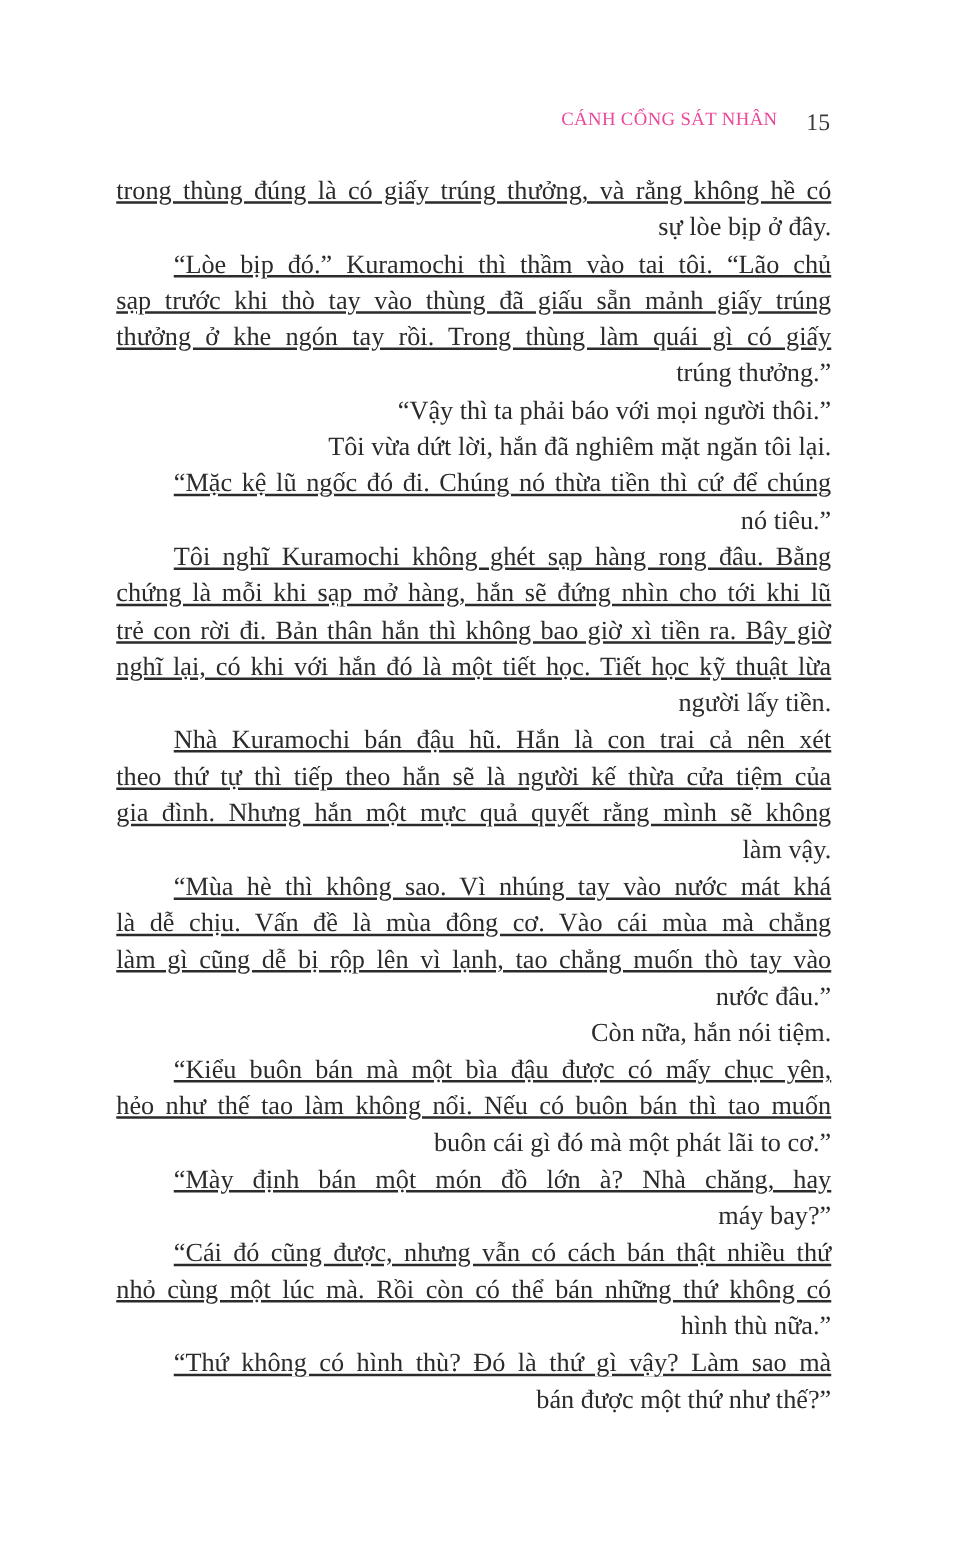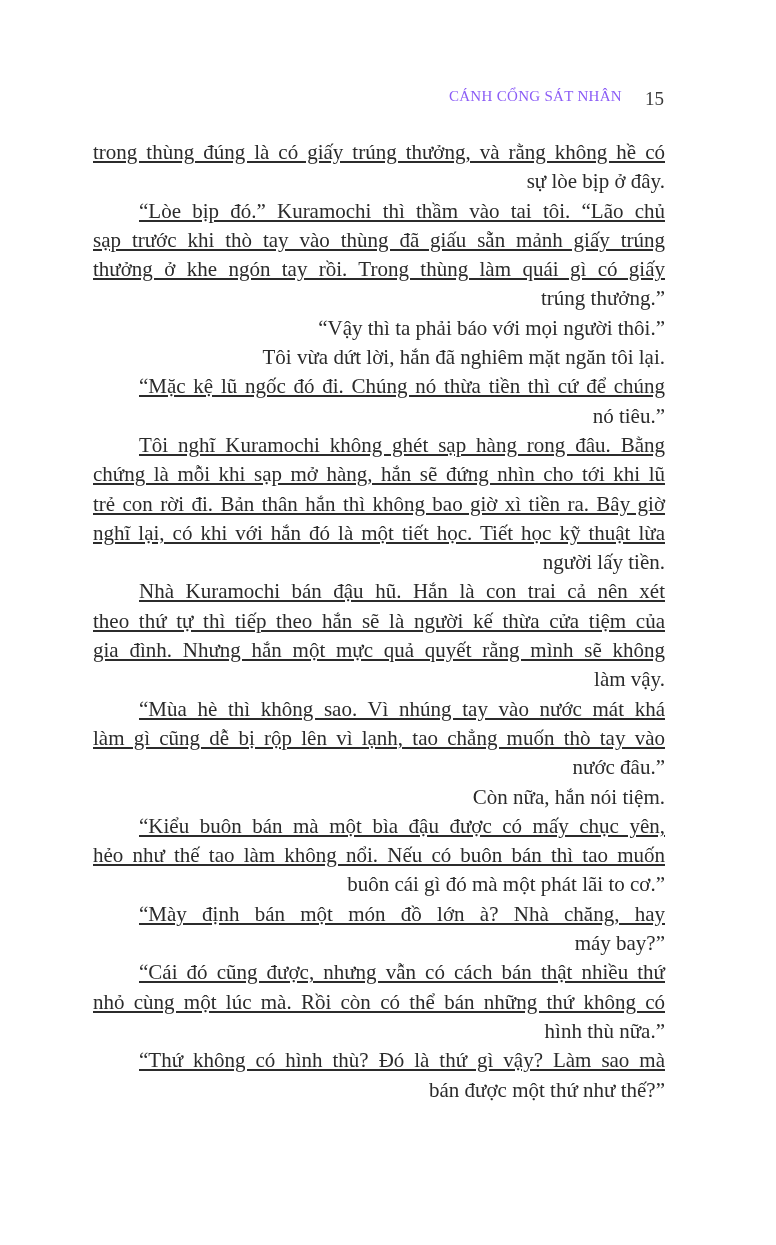--- a/index.html
+++ b/index.html
@@ -1,19 +1,19 @@
 <!DOCTYPE html>
 <html><head>
 <meta charset="utf-8">
 <style>
   html, body { margin: 0; padding: 0; background: #ffffff; }
   body { width: 776px; height: 1245px; position: relative; overflow: hidden;
          font-family: "Liberation Serif", "DejaVu Serif", serif; color: #2b2b2b; }
   .running-head { position: absolute; top: 88px; left: 0; width: 776px; height: 22px; }
-  .rh-title { position: absolute; right: 154px; top: 0; font-size: 15px; letter-spacing: 0.3px; color: #8b5cf6; }
+  .rh-title { position: absolute; right: 154px; top: 0; font-size: 15px; letter-spacing: 0.3px; color: #ec4899; }
   .rh-page { position: absolute; right: 112px; top: 0; font-size: 19px; color: #3a3a3a; }
   .body-text { position: absolute; top: 138px; left: 93px; width: 572px; }
   .line { height: 29.3px; line-height: 29.3px; font-size: 21px; white-space: nowrap; text-align: right; }
   .line.j { text-align: justify; text-align-last: justify; text-decoration: underline; }
   .line.ind { padding-left: 46px; }
 </style>
 </head>
 <body>
 
 <div class="running-head">
@@ -35,20 +35,21 @@
     <div class="line j ind">Tôi nghĩ Kuramochi không ghét sạp hàng rong đâu. Bằng</div>
     <div class="line j">chứng là mỗi khi sạp mở hàng, hắn sẽ đứng nhìn cho tới khi lũ</div>
     <div class="line j">trẻ con rời đi. Bản thân hắn thì không bao giờ xì tiền ra. Bây giờ</div>
     <div class="line j">nghĩ lại, có khi với hắn đó là một tiết học. Tiết học kỹ thuật lừa</div>
     <div class="line">người lấy tiền.</div>
     <div class="line j ind">Nhà Kuramochi bán đậu hũ. Hắn là con trai cả nên xét</div>
     <div class="line j">theo thứ tự thì tiếp theo hắn sẽ là người kế thừa cửa tiệm của</div>
     <div class="line j">gia đình. Nhưng hắn một mực quả quyết rằng mình sẽ không</div>
     <div class="line">làm vậy.</div>
     <div class="line j ind">“Mùa hè thì không sao. Vì nhúng tay vào nước mát khá</div>
+    <div class="line j">là dễ chịu. Vấn đề là mùa đông cơ. Vào cái mùa mà chẳng</div>
     <div class="line j">làm gì cũng dễ bị rộp lên vì lạnh, tao chẳng muốn thò tay vào</div>
     <div class="line">nước đâu.”</div>
     <div class="line ind">Còn nữa, hắn nói tiệm.</div>
     <div class="line j ind">“Kiểu buôn bán mà một bìa đậu được có mấy chục yên,</div>
     <div class="line j">hẻo như thế tao làm không nổi. Nếu có buôn bán thì tao muốn</div>
     <div class="line">buôn cái gì đó mà một phát lãi to cơ.”</div>
     <div class="line j ind">“Mày định bán một món đồ lớn à? Nhà chăng, hay</div>
     <div class="line">máy bay?”</div>
     <div class="line j ind">“Cái đó cũng được, nhưng vẫn có cách bán thật nhiều thứ</div>
     <div class="line j">nhỏ cùng một lúc mà. Rồi còn có thể bán những thứ không có</div>

